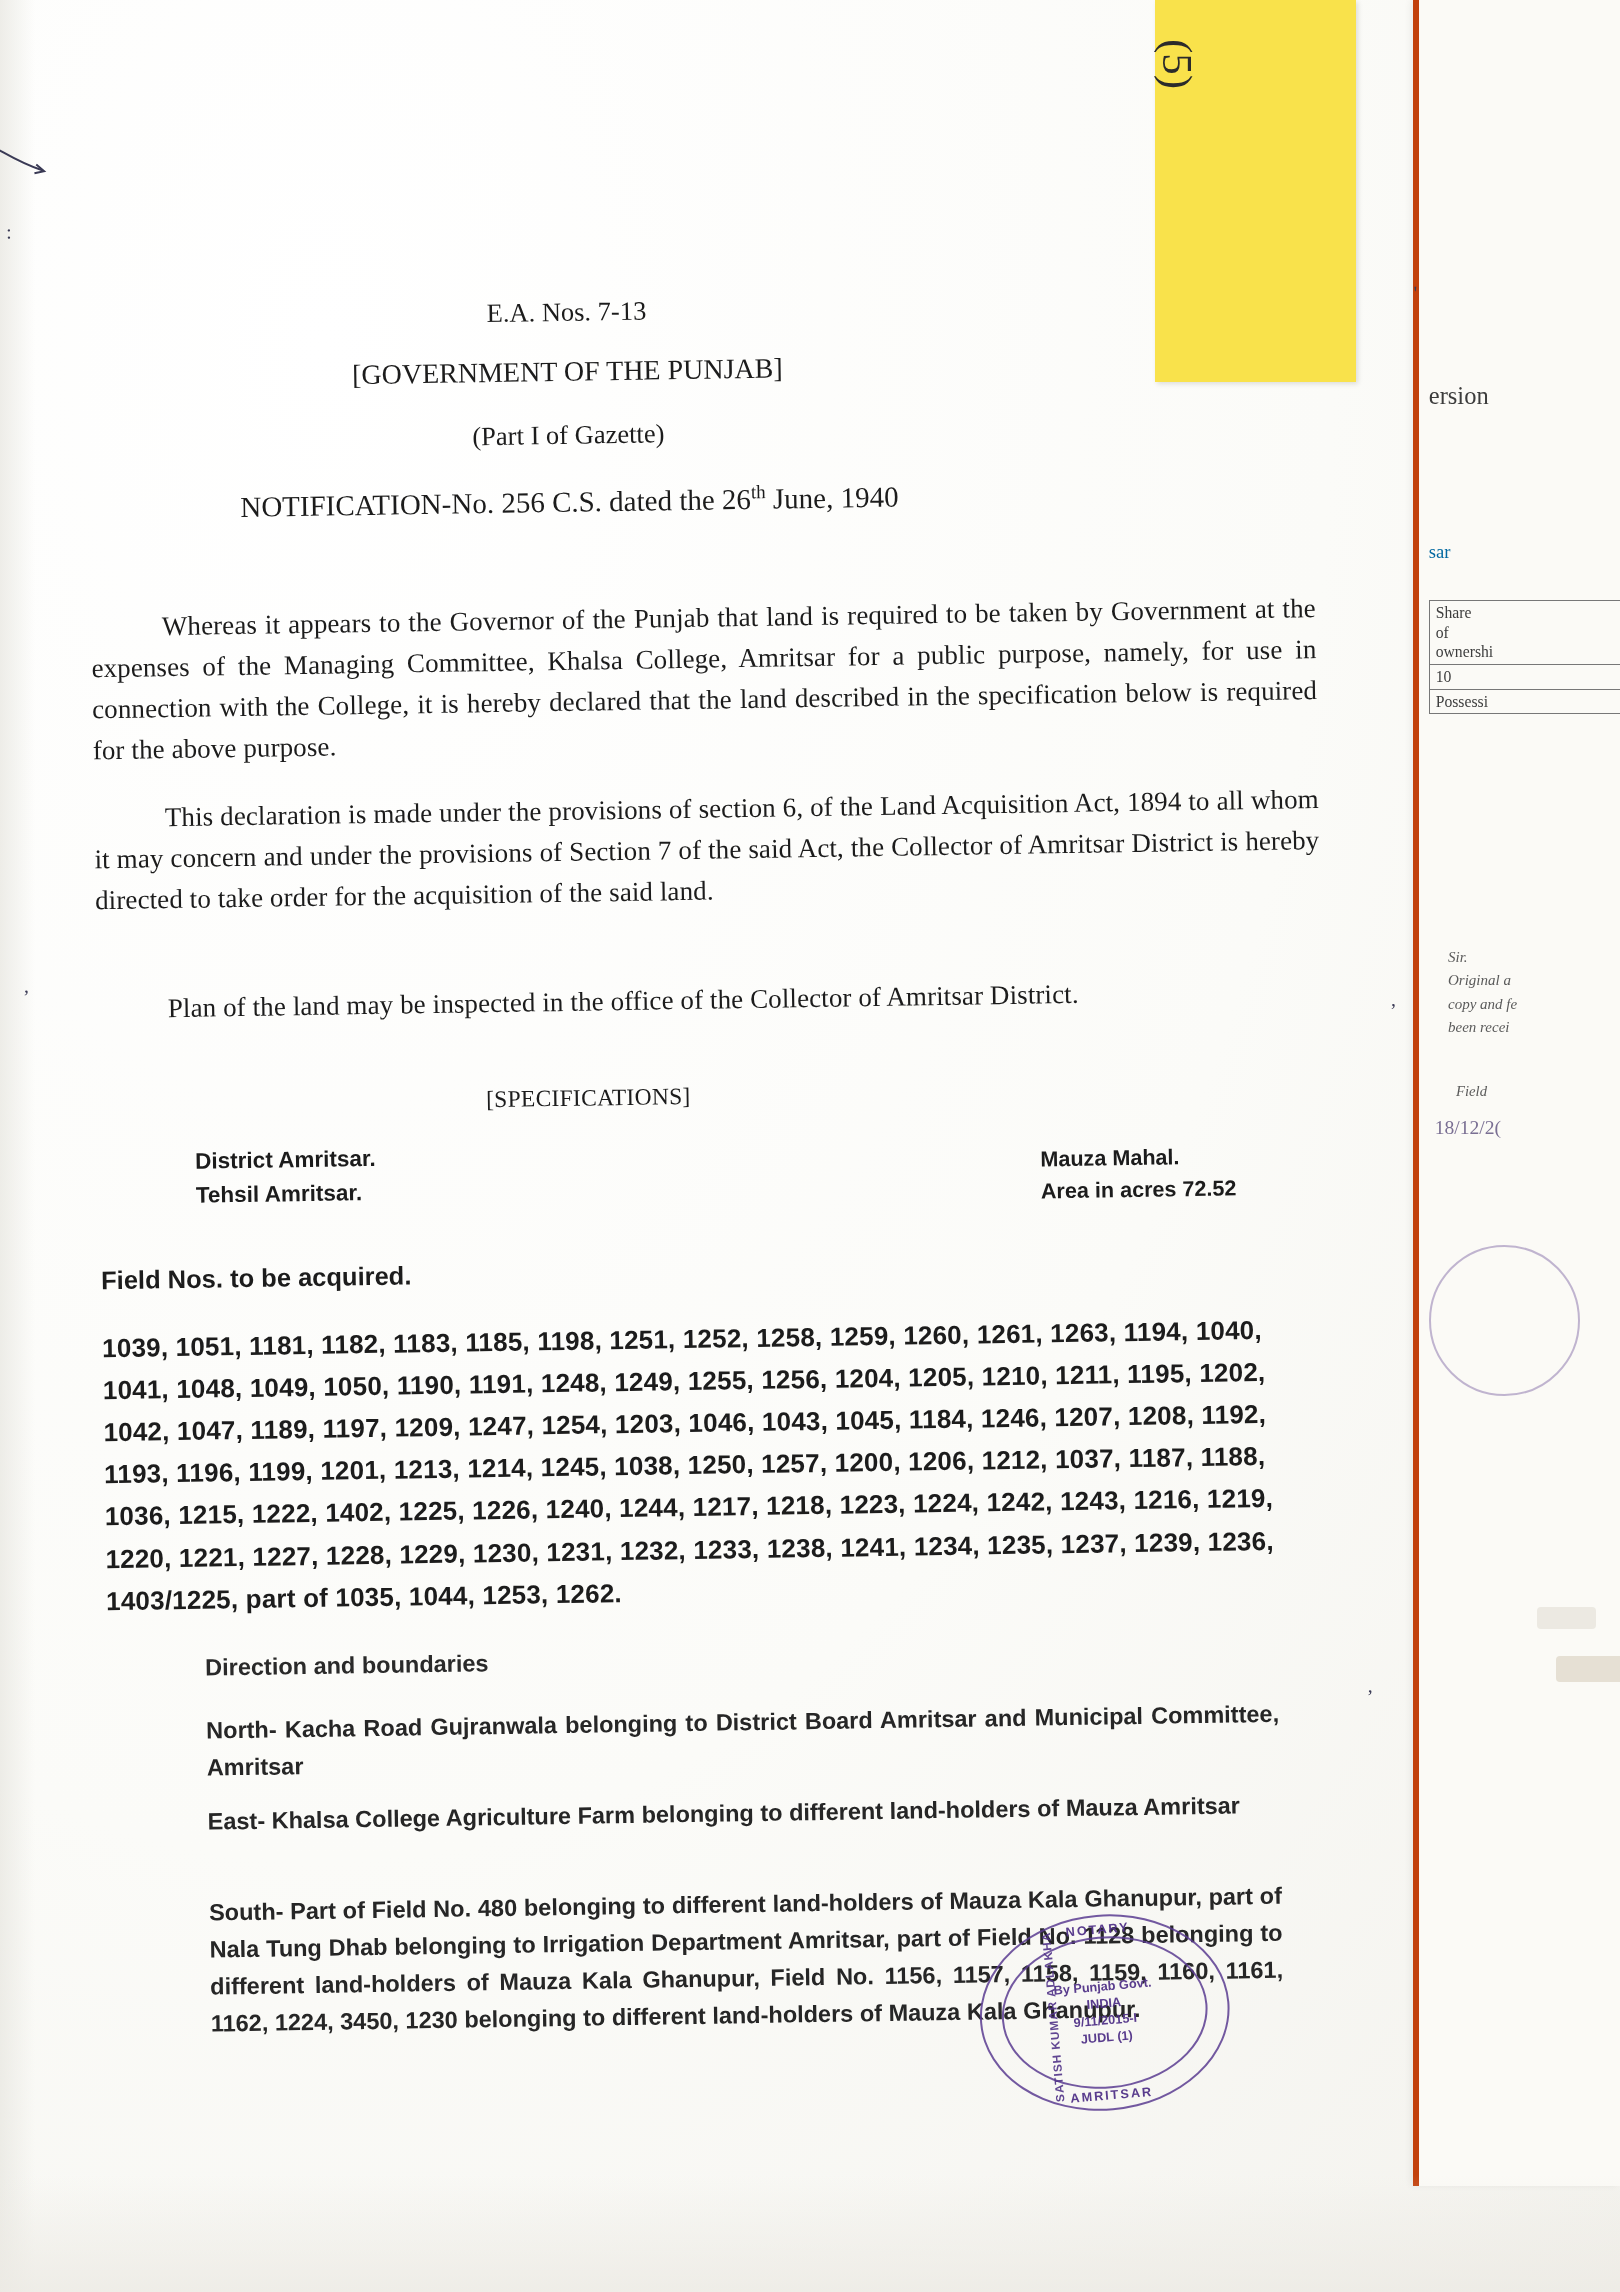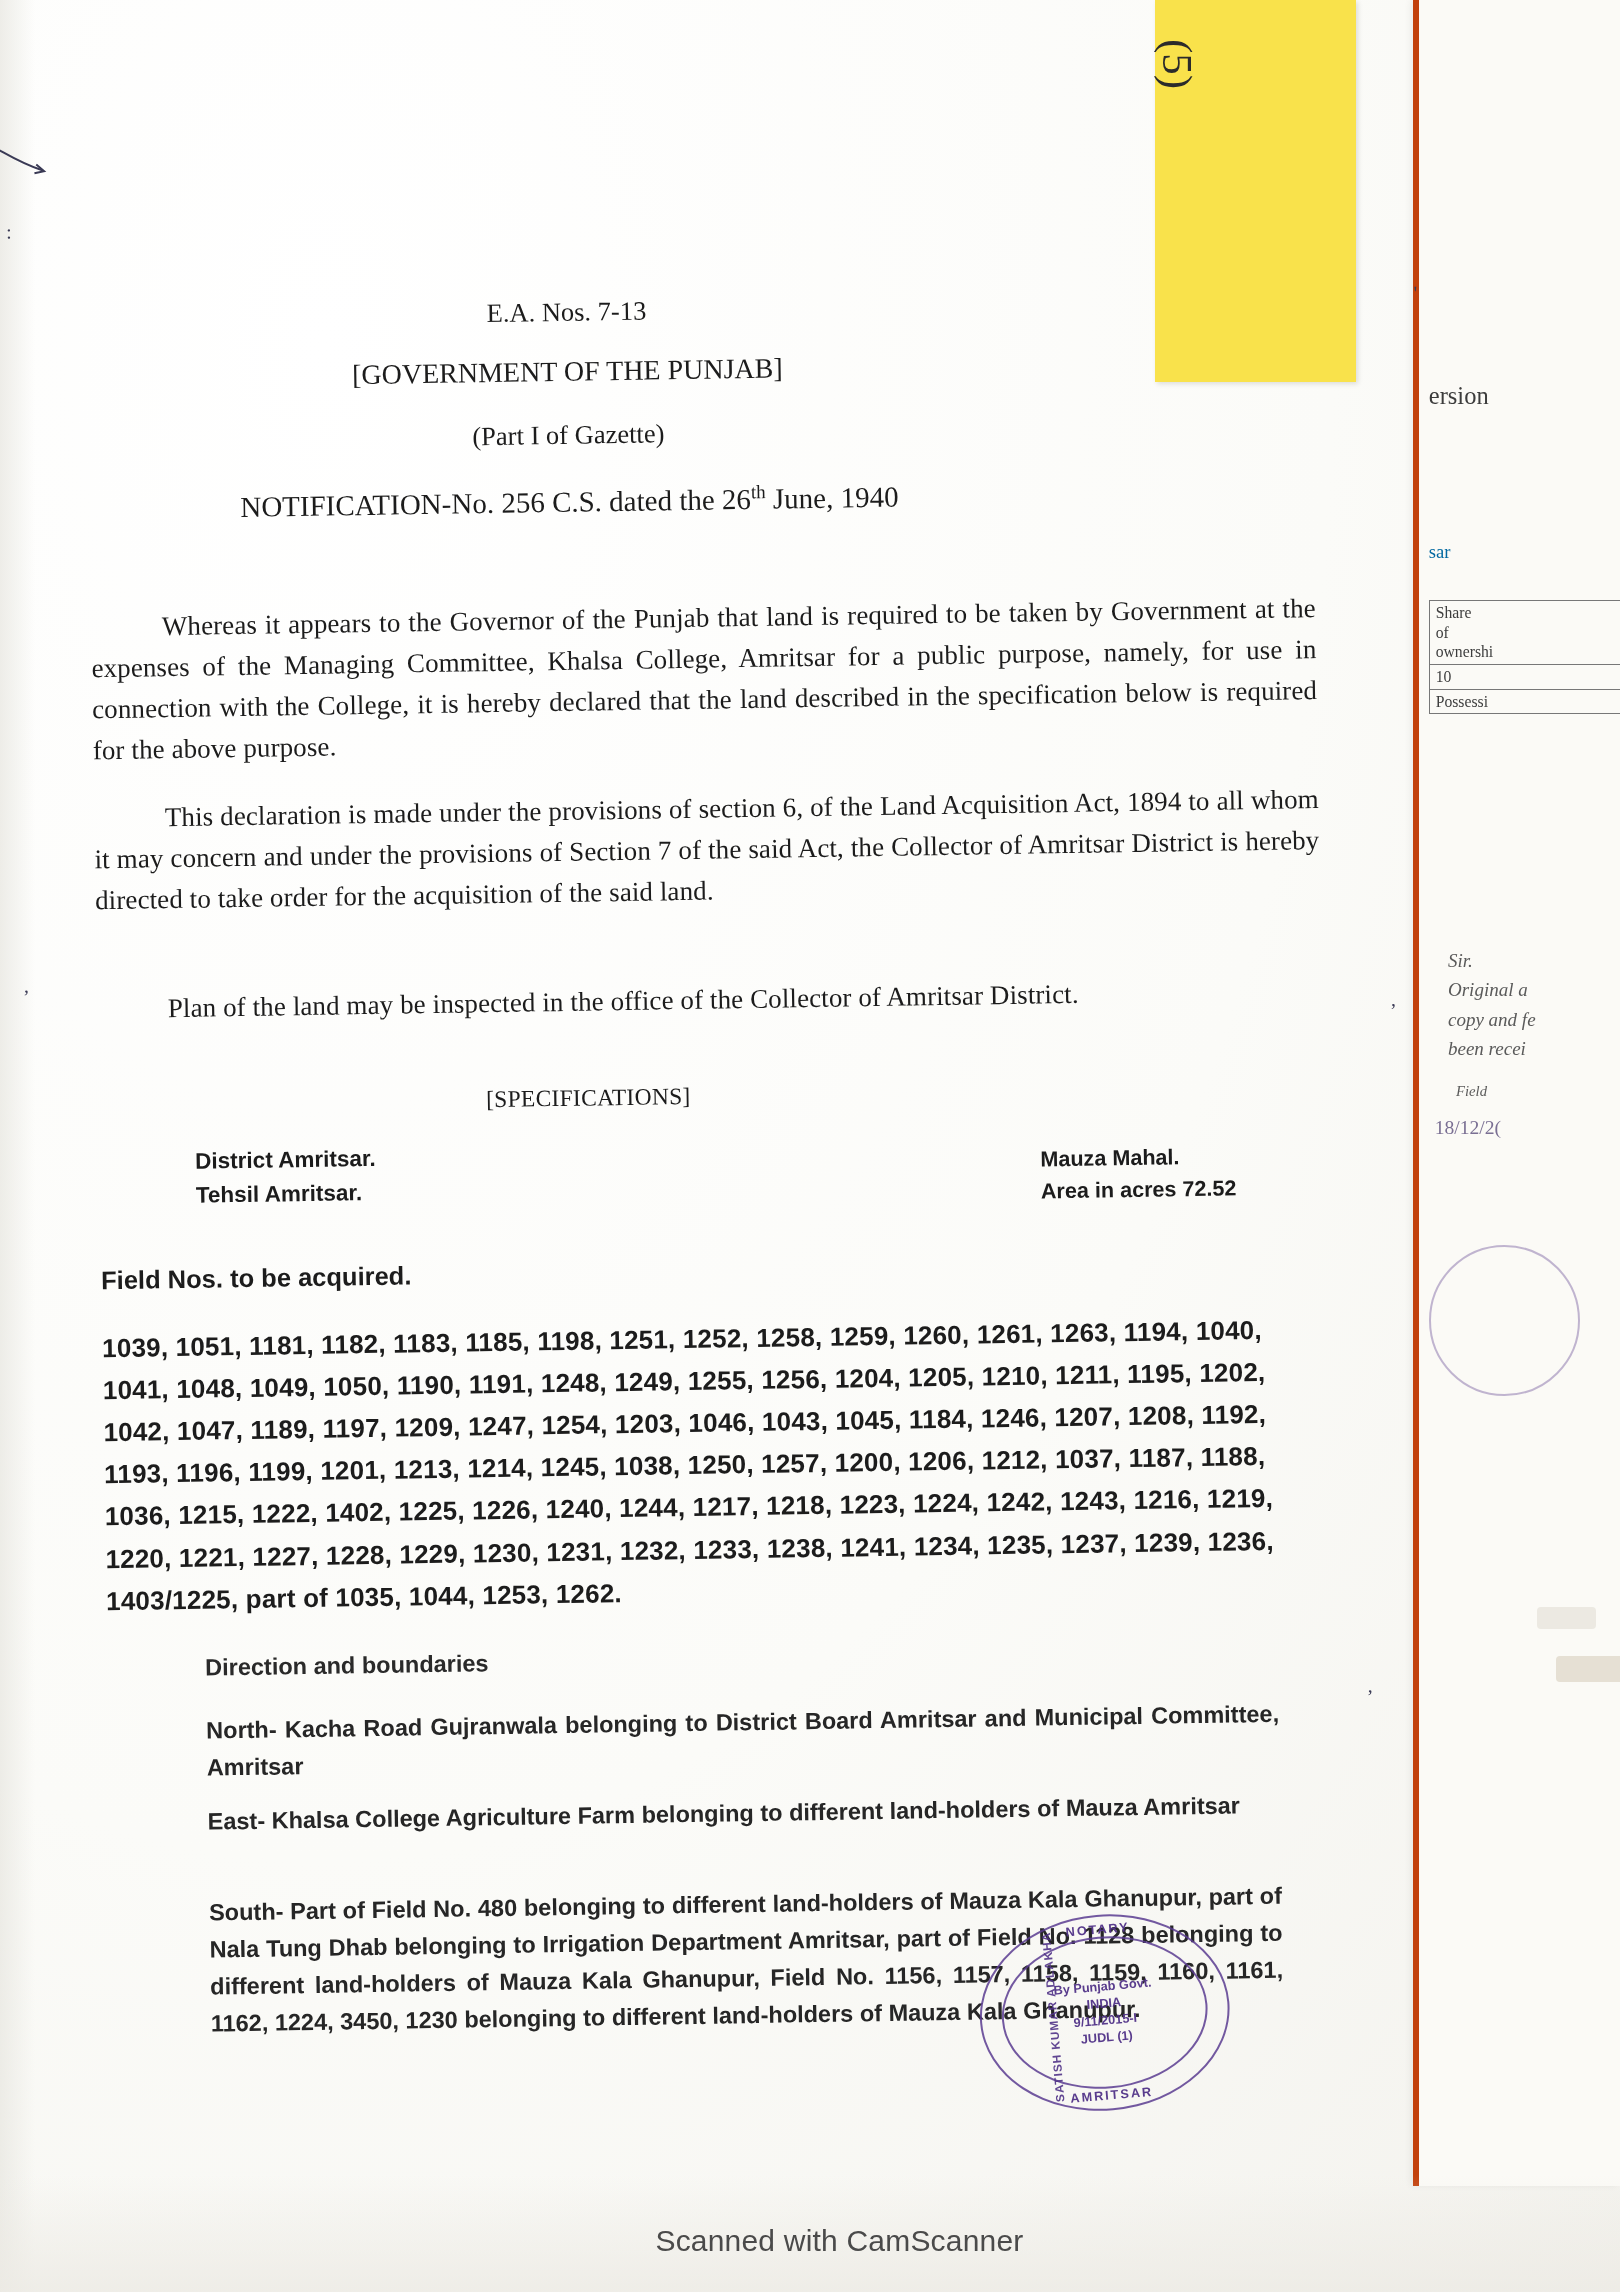--- a/index.html
+++ b/index.html
@@ -91,21 +91,21 @@
     font-size: 15.7px;
     line-height: 1.25;
     color: #3d3d3d;
     border-bottom: 1px solid #777;
   }
   .u-table .cell:last-child { border-bottom: none; }
   .u-foot {
     position: absolute;
     left: 29px;
     top: 946px;
-    font-size: 19px;
+    font-size: 15px;
     color: #5a5a5a;
     line-height: 1.55;
     font-style: italic;
   }
   .u-date {
     position: absolute;
     left: 15.7px;
     top: 1117px;
     font-size: 19.6px;
     color: #7a6f93;
@@ -407,17 +407,14 @@
       <div class="stamp-arc-bottom">AMRITSAR</div>
     </div>
 
     <div class="pen-mark pm1">'</div>
     <div class="pen-mark pm2">,</div>
     <div class="pen-mark pm3">,</div>
     <div class="pen-mark pm4">:</div>
     <div class="pen-mark pm5">,</div>
   </div>
 
-  <div class="cam-footer">
-    <span class="cam-inner">Scanned with CamScanner</span>
-  </div>
 </div>
 
 
 </body></html>

